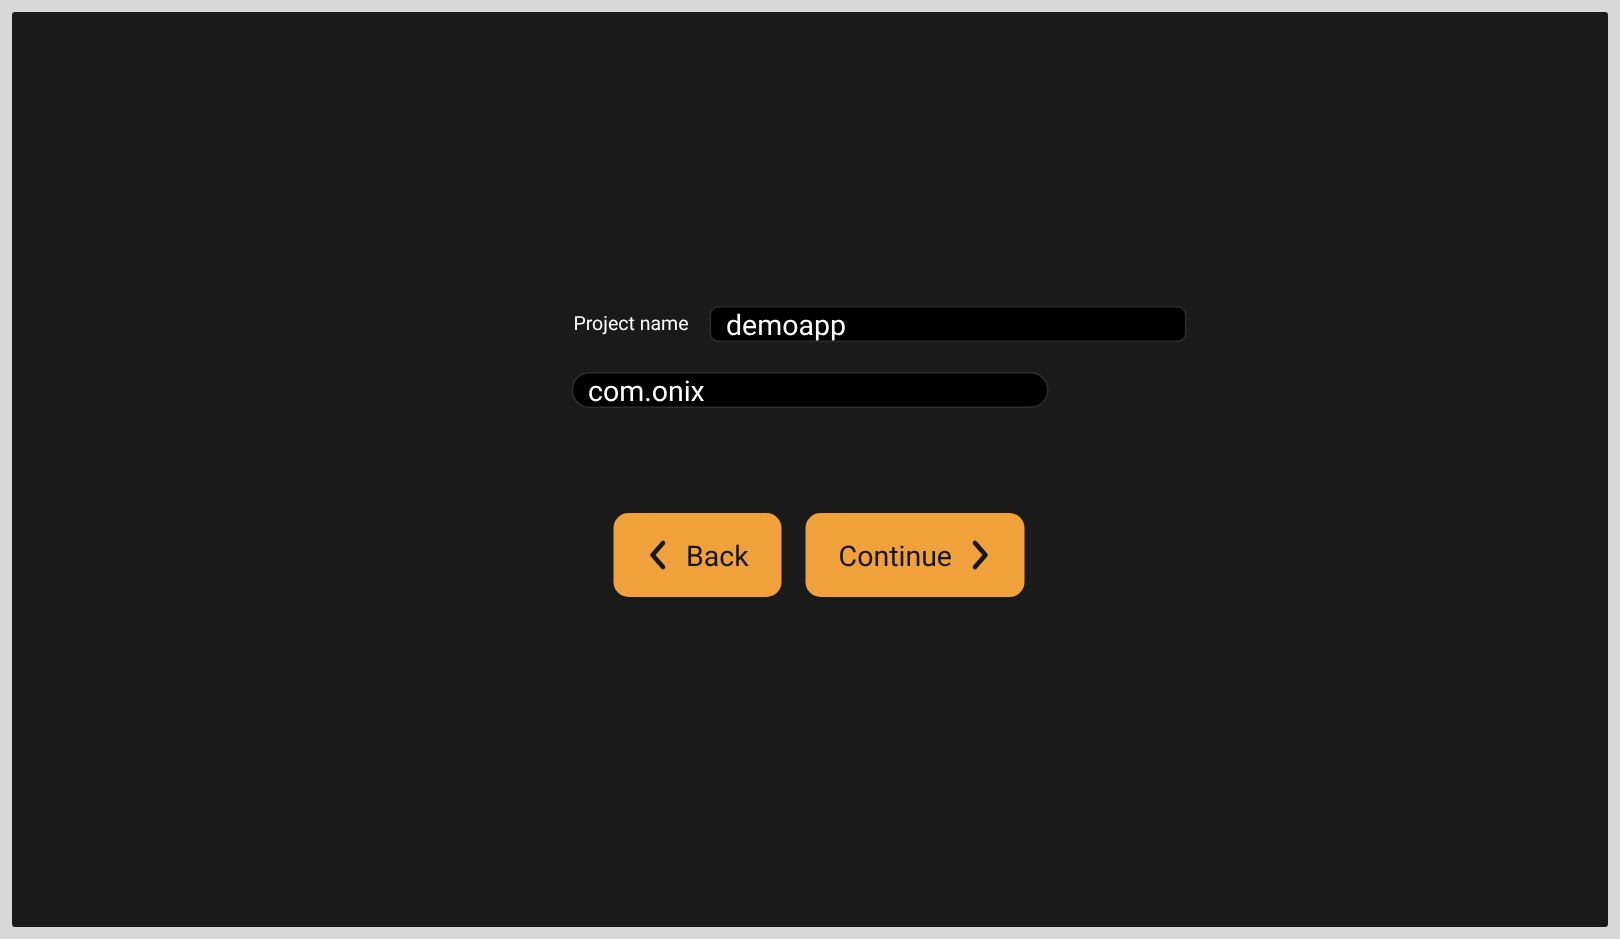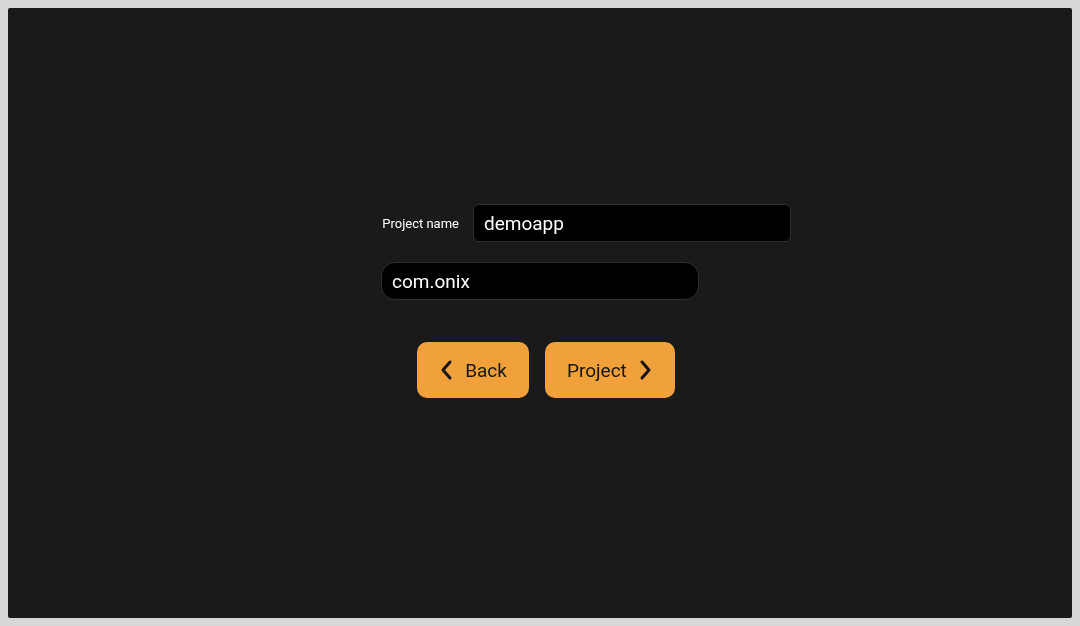--- a/index.html
+++ b/index.html
@@ -48,21 +48,21 @@
     .form-label {
       color: #ffffff;
       font-size: 13px;
       font-weight: 400;
       text-align: right;
       width: 170px;
       margin-right: 14px;
     }
     .text-input {
       width: 318px;
-      height: 38px;
+      height: 24px;
       background: #000000;
       border: 1px solid #2d2d2d;
       border-radius: 6px;
       color: #ffffff;
       font-size: 19px;
       font-weight: 400;
       padding: 0 10px;
       outline: none;
       font-family: inherit;
     }
@@ -135,21 +135,21 @@
       <button class="btn">
         <span class="chevron">
           <svg viewBox="0 0 16 22">
               <polyline points="11,3 4,11 11,19"></polyline>
             </svg>
         </span>
         <span class="btn-label">Back</span>
       </button>
 
       <button class="btn">
-        <span class="btn-label">Project</span>
+        <span class="btn-label">Continue</span>
         <span class="chevron">
           <svg viewBox="0 0 16 22">
               <polyline points="5,3 12,11 5,19"></polyline>
             </svg>
         </span>
       </button>
 
     </div>
 
   </div>

